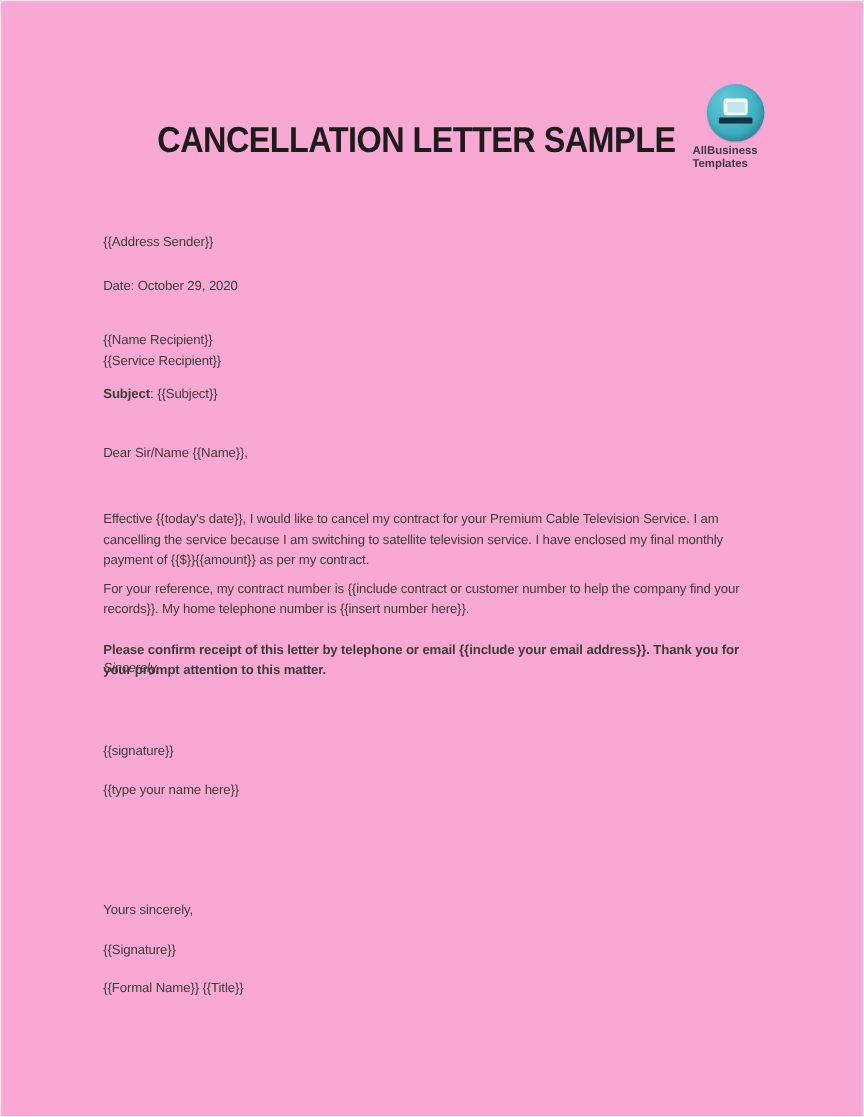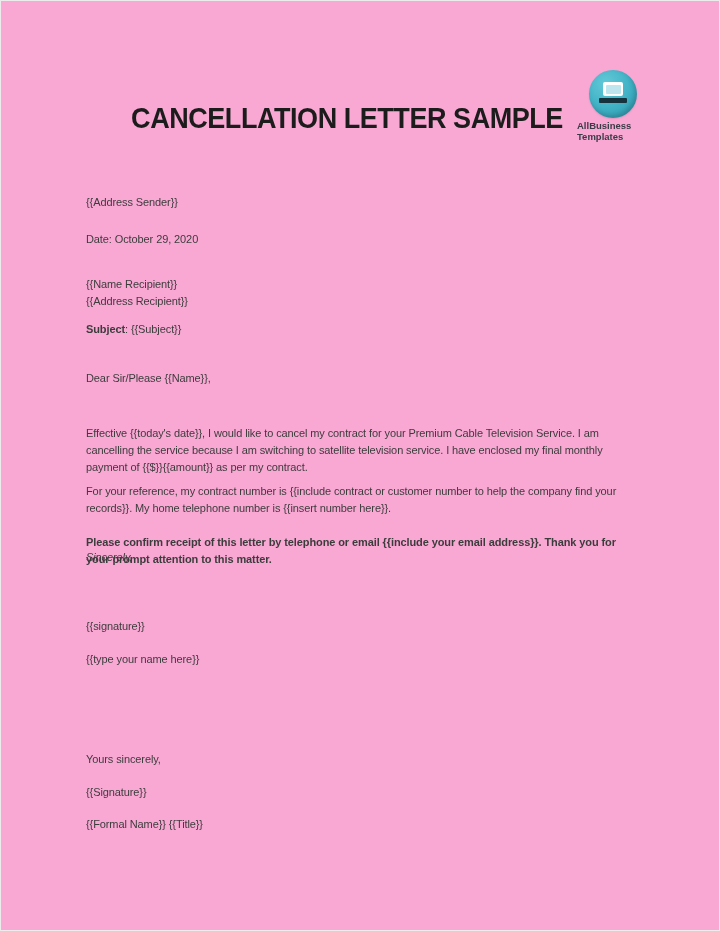--- a/index.html
+++ b/index.html
@@ -108,28 +108,28 @@
   </div>
 
   <div class="letter">
 
     <p class="p-address-sender">{{Address Sender}}</p>
 
     <p class="p-date">Date: October 29, 2020</p>
 
     <p class="p-recipient">
       <span>{{Name Recipient}}</span><br>
-      <span>{{Address Recipient}}</span>
+      <span>{{Service Recipient}}</span>
     </p>
 
     <p class="p-subject">
       <span class="subject-label">Subject</span><span>: {{Subject}}</span>
     </p>
 
-    <p class="p-salutation">Dear Sir/Please {{Name}},</p>
+    <p class="p-salutation">Dear Sir/Name {{Name}},</p>
 
     <p class="p-para1">Effective {{today's date}}, I would like to cancel my contract for your Premium Cable Television Service. I am cancelling the service because I am switching to satellite television service. I have enclosed my final monthly payment of {{$}}{{amount}} as per my contract.</p>
 
     <p class="p-para2">For your reference, my contract number is {{include contract or customer number to help the company find your records}}. My home telephone number is {{insert number here}}.</p>
 
     <p class="p-para3">Please confirm receipt of this letter by telephone or email {{include your email address}}. Thank you for your prompt attention to this matter.</p>
 
     <p class="p-sincerely">Sincerely,</p>
 
     <p class="p-signature">{{signature}}</p>

